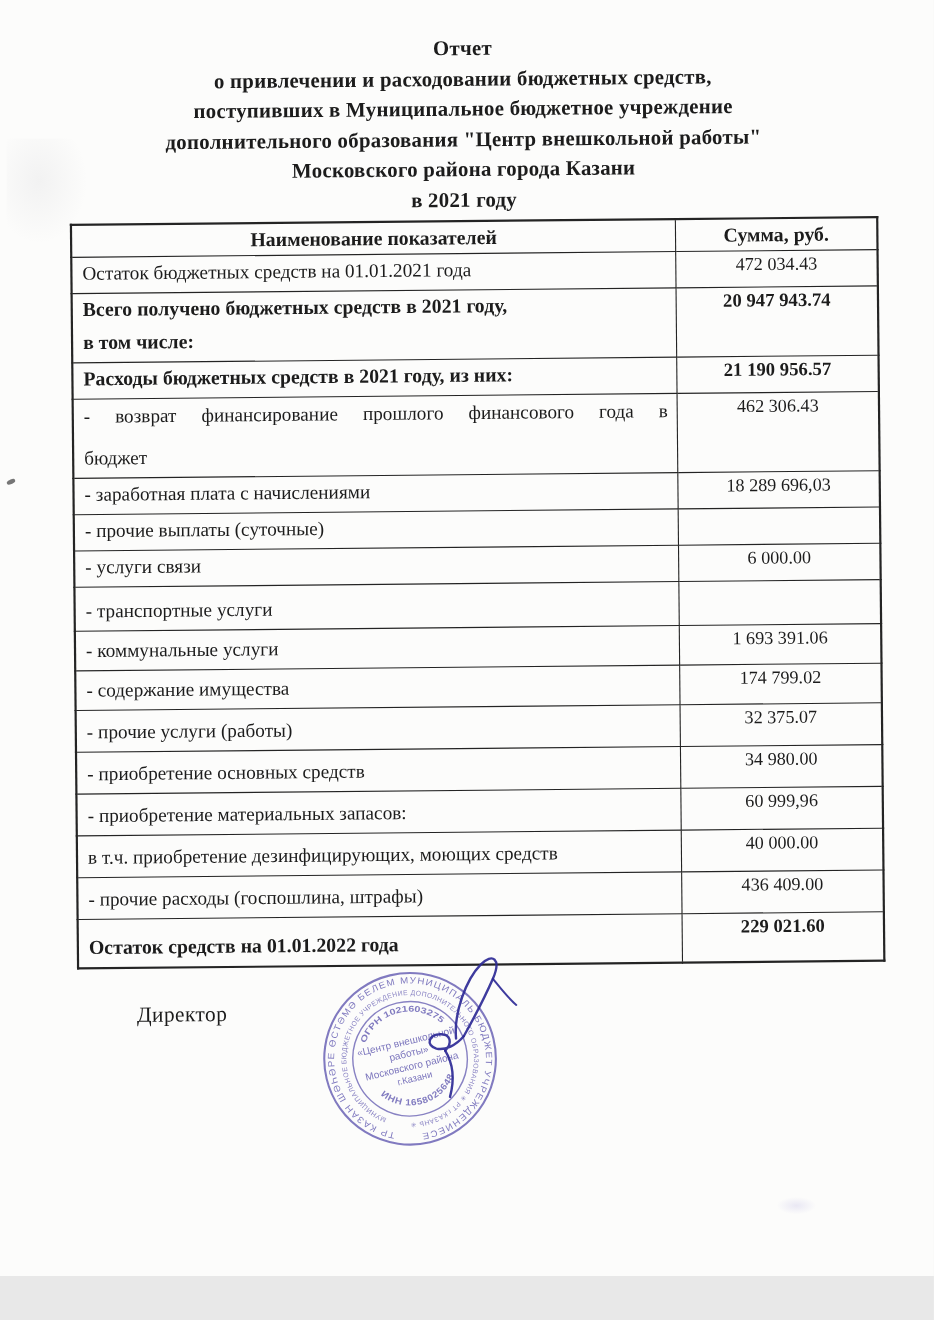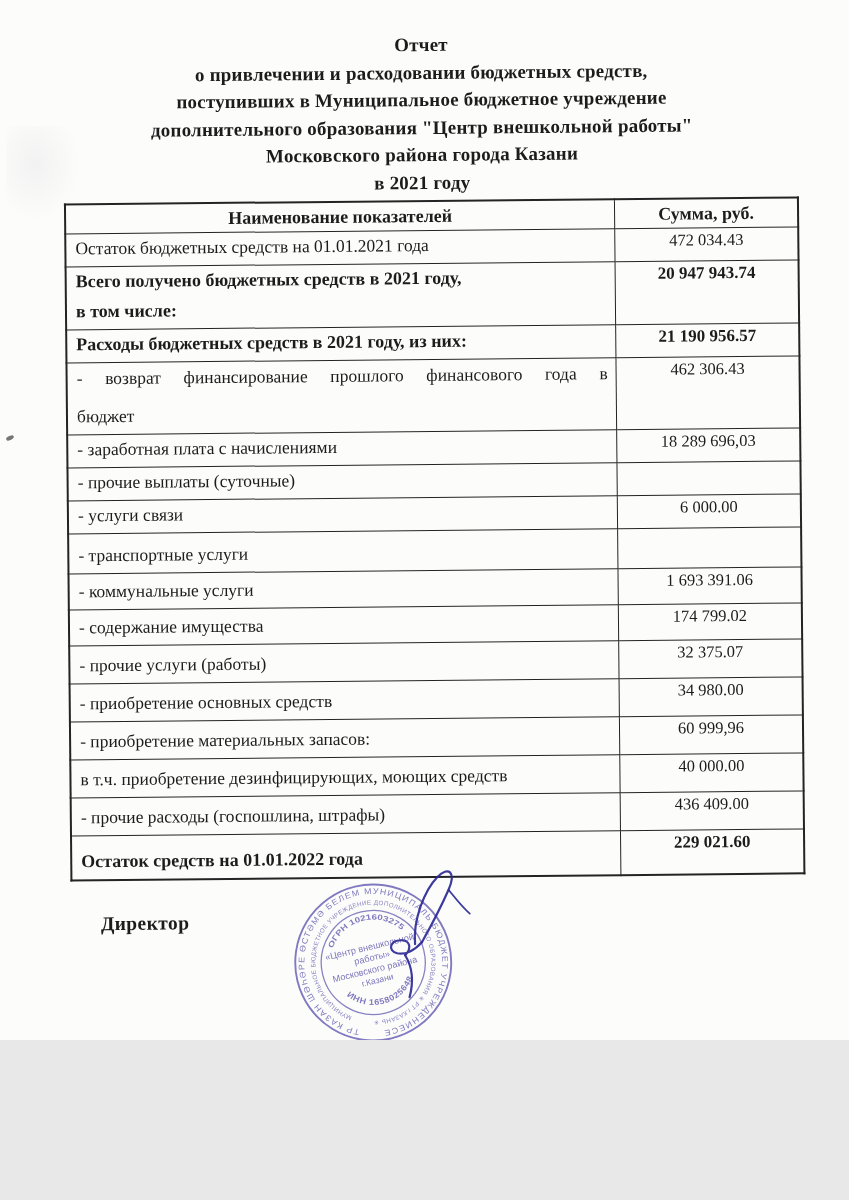--- a/index.html
+++ b/index.html
@@ -1,18 +1,18 @@
 <!DOCTYPE html>
 <html lang="ru"><head>
 <meta charset="utf-8">
 <style>
   html,body{margin:0;padding:0;background:#e8e8e8;}
   .page{
     position:relative;
-    width:849px;height:1040px;
+    width:849px;height:1160px;
     background:#fcfcfb;
     overflow:hidden;
     font-family:"Liberation Serif", serif;
     color:#1c1c1c;
     margin:0 auto;
   }
   
   .sheet{
     position:absolute;left:0;top:0;width:100%;height:100%;
     transform:rotate(-0.55deg);
@@ -58,22 +58,22 @@
   tr.bold-row td.cell-label{font-weight:bold;font-size:18px;}
   tr.bold-row td.cell-amount{font-weight:bold;font-size:17px;}
   tr.justify-row .line1{
     word-spacing:11px;
     text-align:justify;
     text-align-last:justify;
   }
   tr.justify-row .line2{margin-top:14px;}
   tr.spread2 .line2{margin-top:6px;}
   .director{
-    position:absolute;left:96px;top:910px;
-    font-size:19.5px;font-weight:bold;letter-spacing:.4px;text-align:center;
+    position:absolute;left:120px;top:910px;
+    font-size:19.5px;font-weight:normal;letter-spacing:.4px;text-align:center;
   }
   .stamp{position:absolute;left:278px;top:872px;width:180px;height:180px;opacity:.88;}
   .stamp text{font-family:"Liberation Sans", sans-serif;}
   .signature{position:absolute;left:330px;top:860px;width:140px;height:160px;}
   
   .smudge-tl{
     position:absolute;left:6px;top:126px;width:74px;height:96px;
     background:radial-gradient(ellipse at 40% 40%, rgba(110,110,125,.07), rgba(110,110,125,0) 70%);
   }
   .speck-left{

